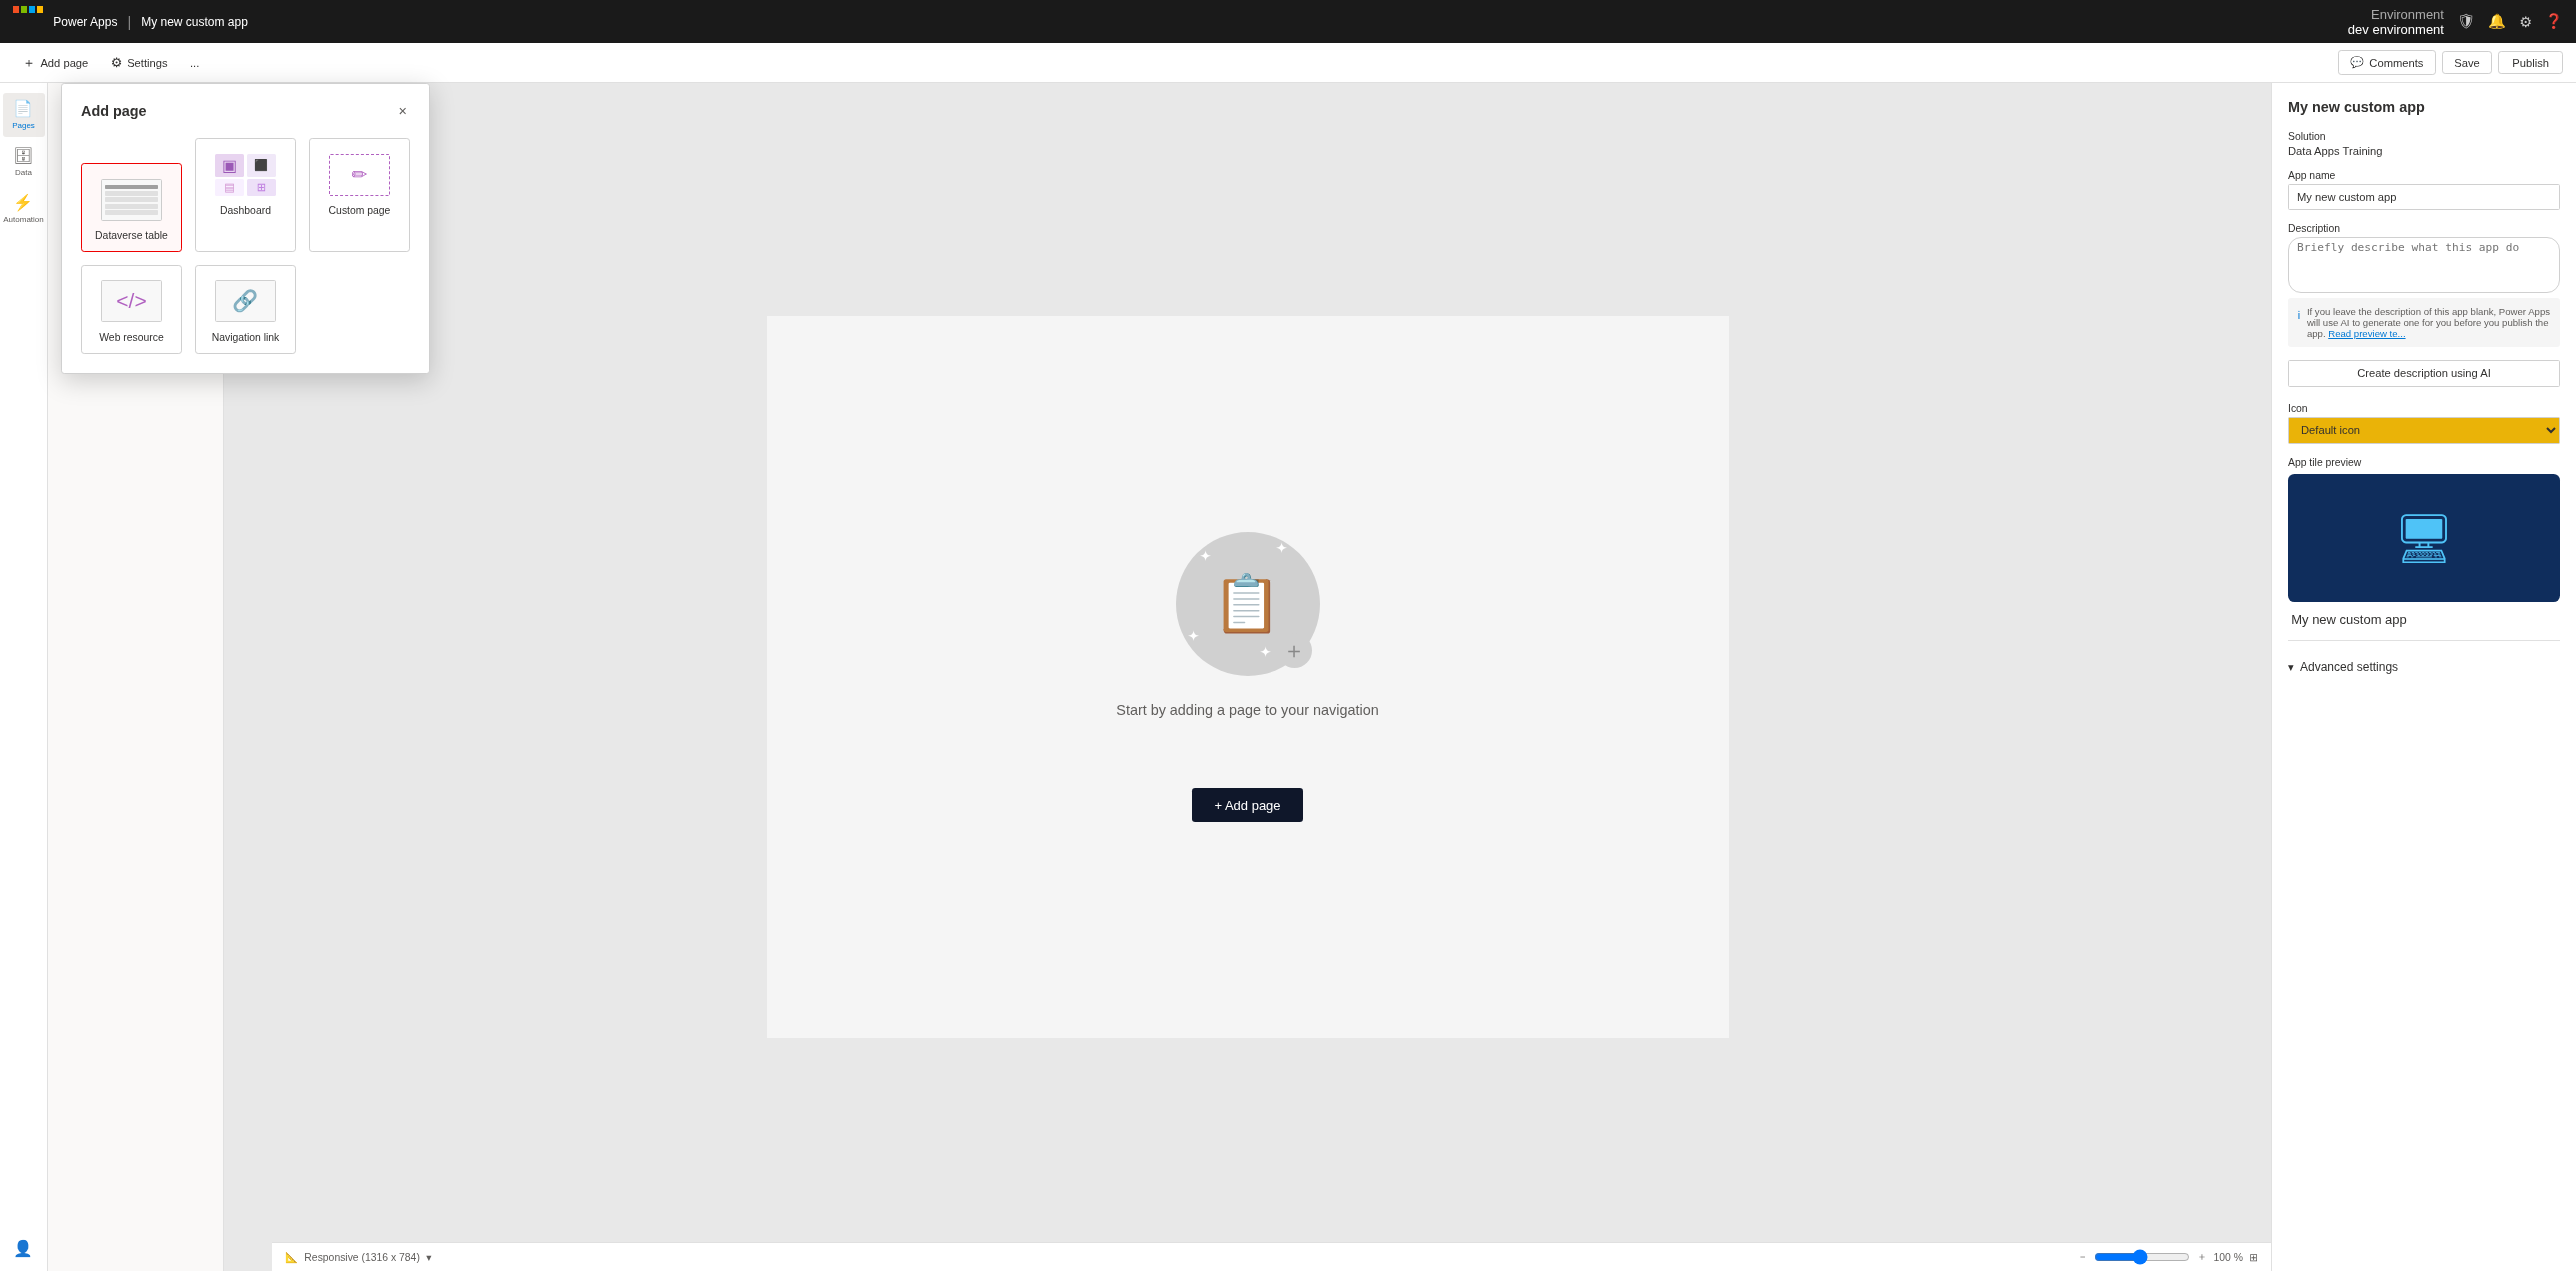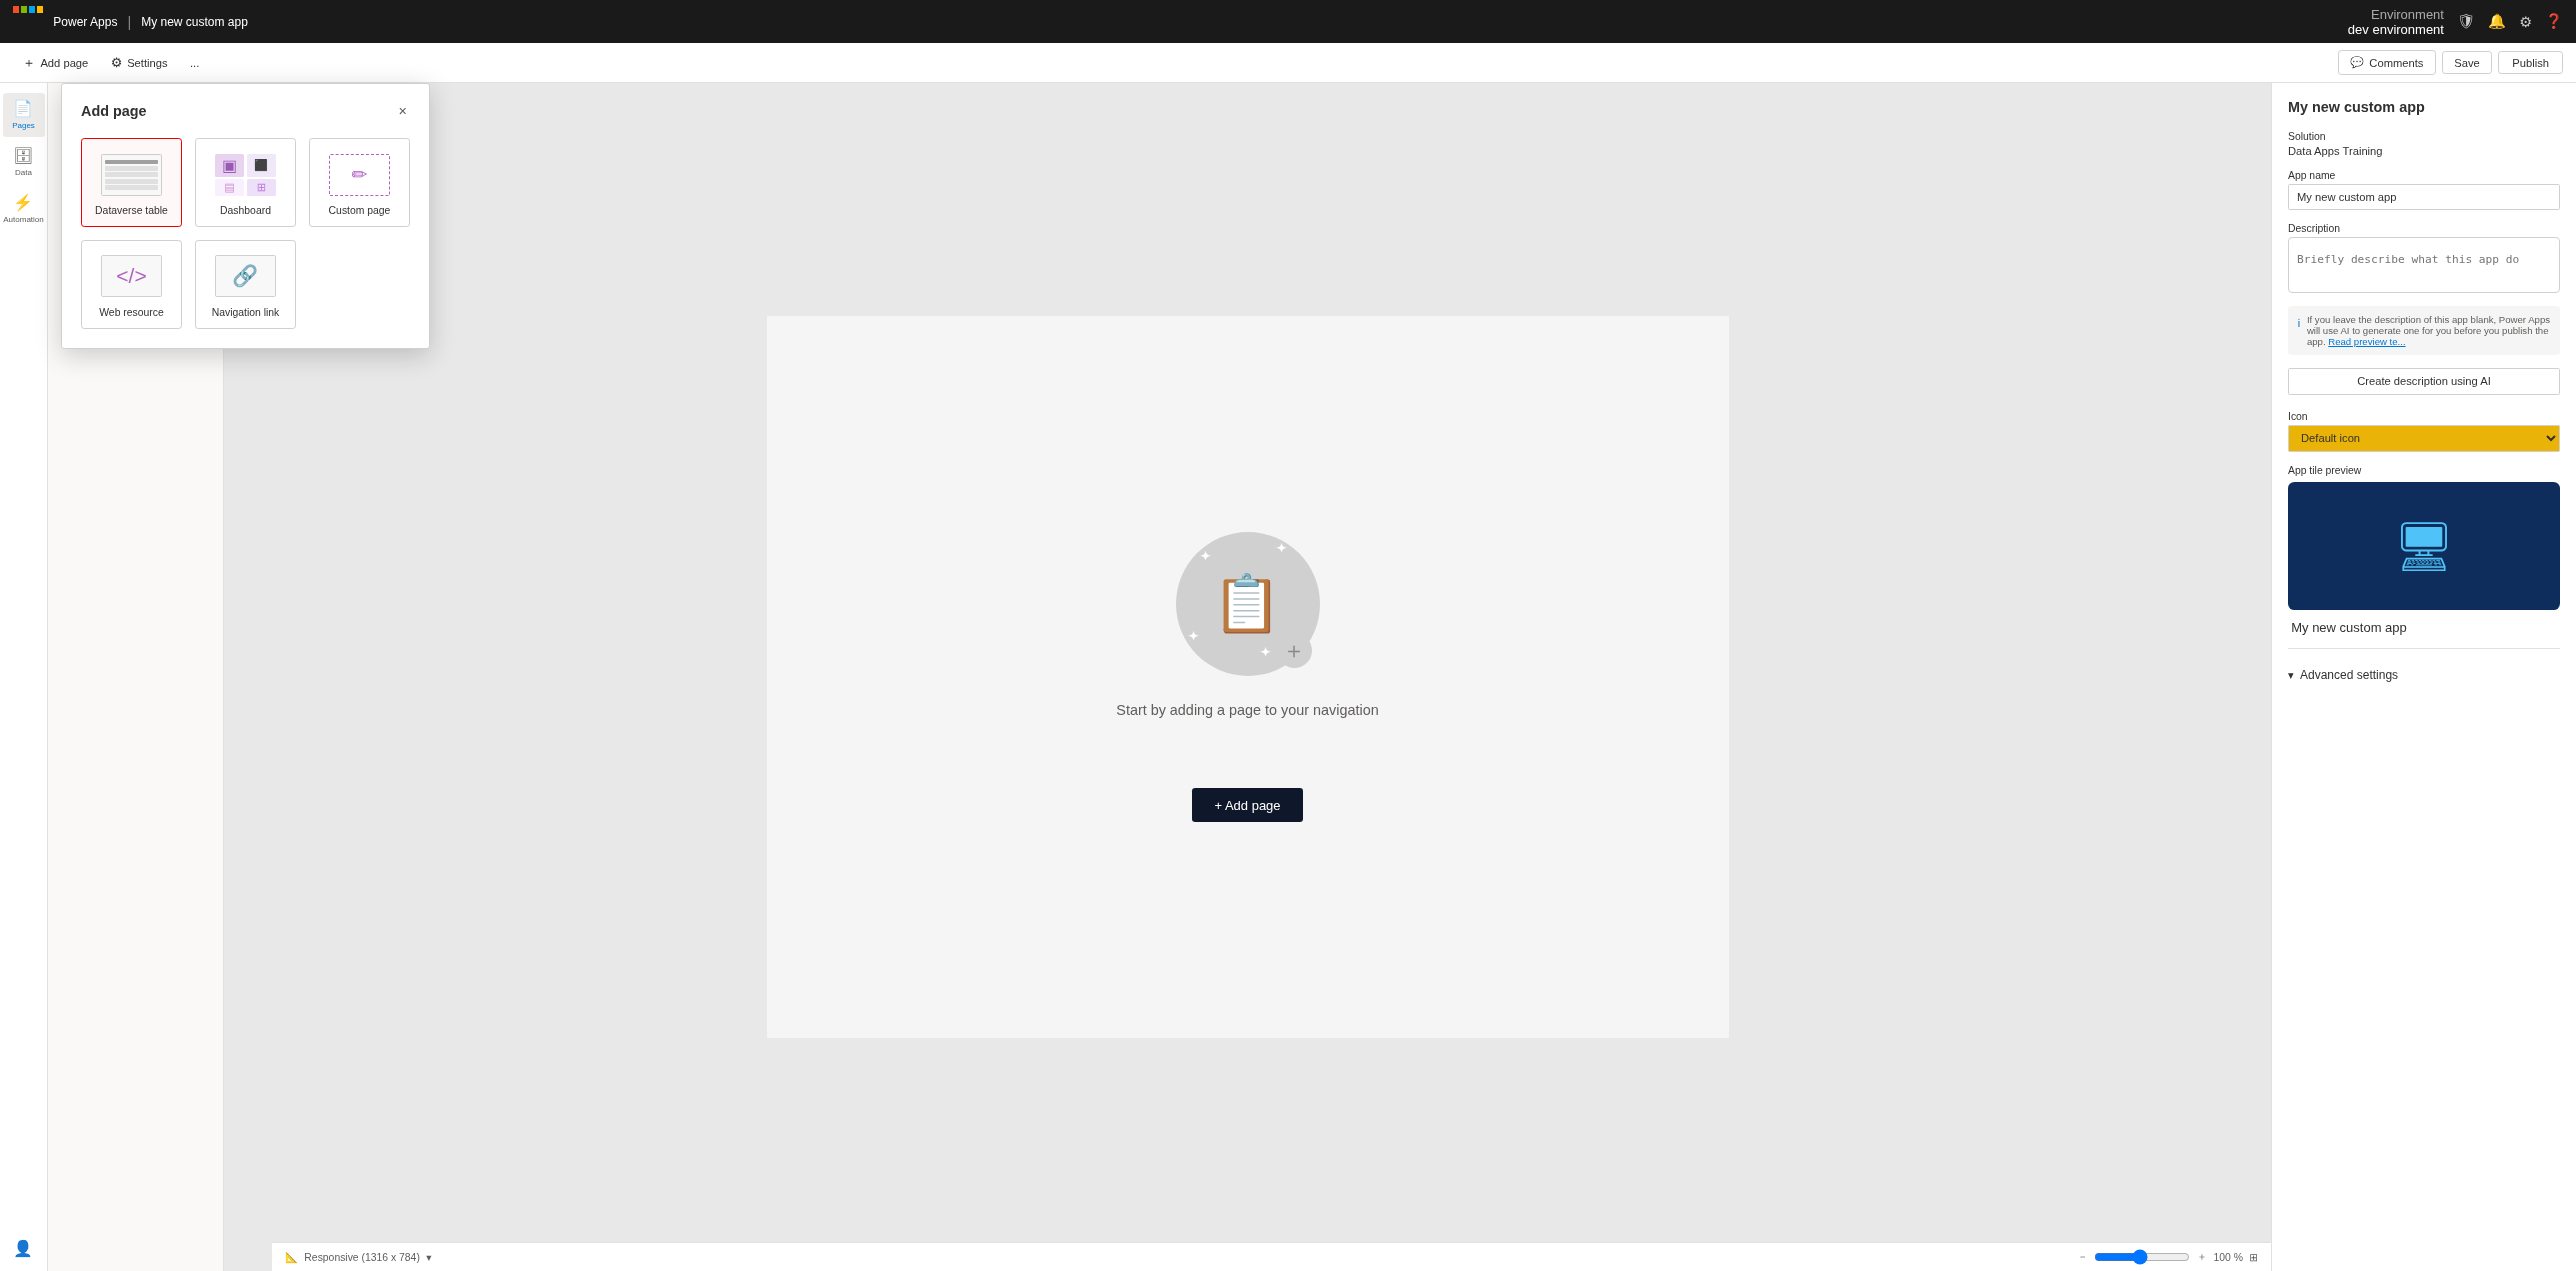--- a/index.html
+++ b/index.html
@@ -180,24 +180,24 @@
     }
     .field-label { font-size: 10.4px; color: #323130; margin-bottom: 3.2px; font-weight: 400; }
     .field-value { font-size: 11.2px; color: #323130; margin-bottom: 13px; }
     .field-input {
       width: 100%; padding: 5.6px 8px;
       border: 0.8px solid #d0d0d0; border-radius: 1.6px;
       font-size: 11.2px; color: #323130;
       margin-bottom: 13px;
     }
     .field-textarea {
-      width: 100%; padding: 15px 8px;
-      border: 0.8px solid #d0d0d0; border-radius: 4px;
+      width: 100%; padding: 3px 8px;
+      border: 0.8px solid #d0d0d0; border-radius: 13px;
       font-size: 11.2px; color: #323130; height: 56px;
-      resize: none; margin-bottom: 11px;
+      resize: none; margin-bottom: 3px;
     }
     .info-box {
       background: #f5f5f5;
       border-radius: 3.2px;
       padding: 8px 9.6px;
       font-size: 9.6px; color: #605e5c;
       margin-bottom: 13px;
       display: flex; gap: 6.4px;
     }
     .info-icon { color: #0078d4; font-size: 11.2px; flex-shrink: 0; margin-top: 0.8px; }
@@ -262,21 +262,21 @@
       display: grid;
       grid-template-columns: repeat(3, 1fr);
       gap: 13px;
     }
     .page-type-card {
       display: flex; flex-direction: column; align-items: center;
       padding: 13px 6.4px 9.6px 6.4px;
       border: 0.8px solid #d0d0d0; border-radius: 3.2px;
       cursor: pointer; gap: 8px; font-size: 10.4px; color: #323130;
     }
-    .page-type-card.selected { border: 1.6px solid #e00; background: #fff8f8; }
+    .page-type-card.selected { border: 1.6px solid #e00; background: #fff8f8; margin-top: 25px; }
     .page-type-icon {
       width: 64px; height: 45px;
       display: flex; align-items: center; justify-content: center;
     }
     
     .dt-icon {
       width: 61px; height: 42px;
       background: #f8f8f8;
       border: 0.8px solid #ccc;
       border-radius: 1.6px;

